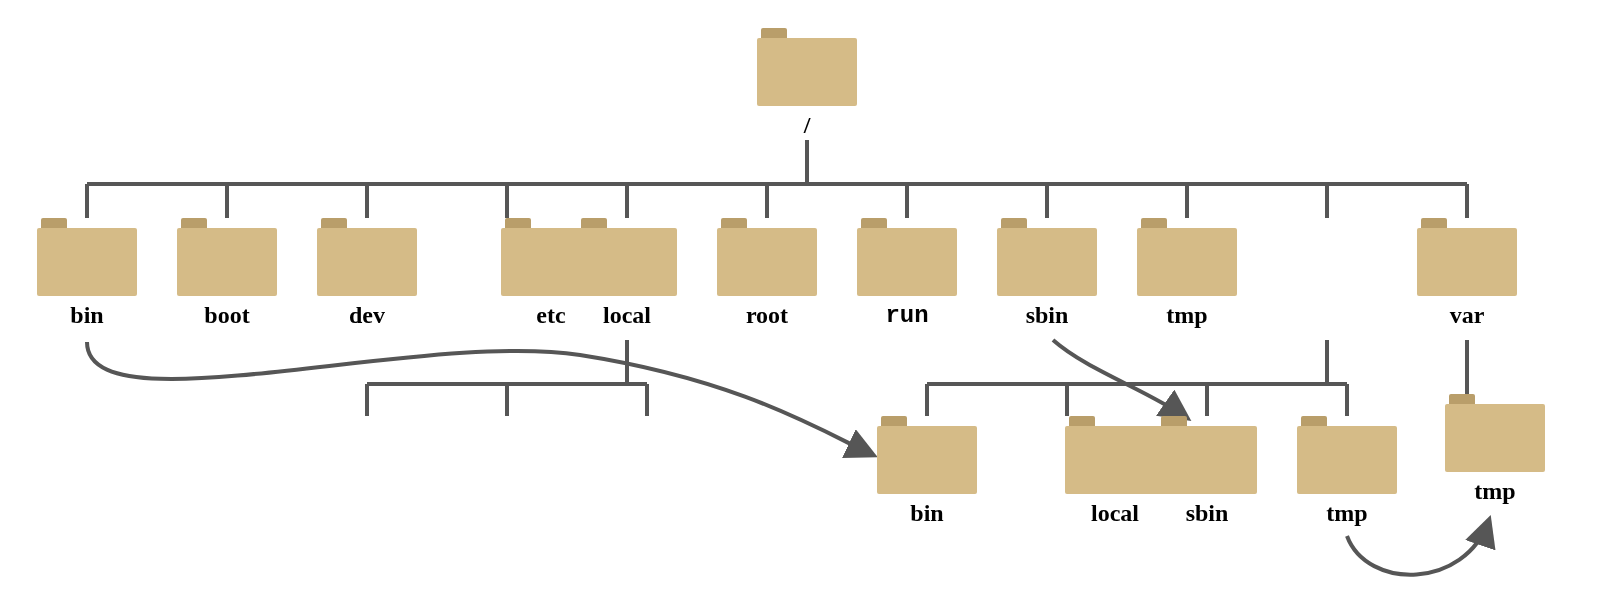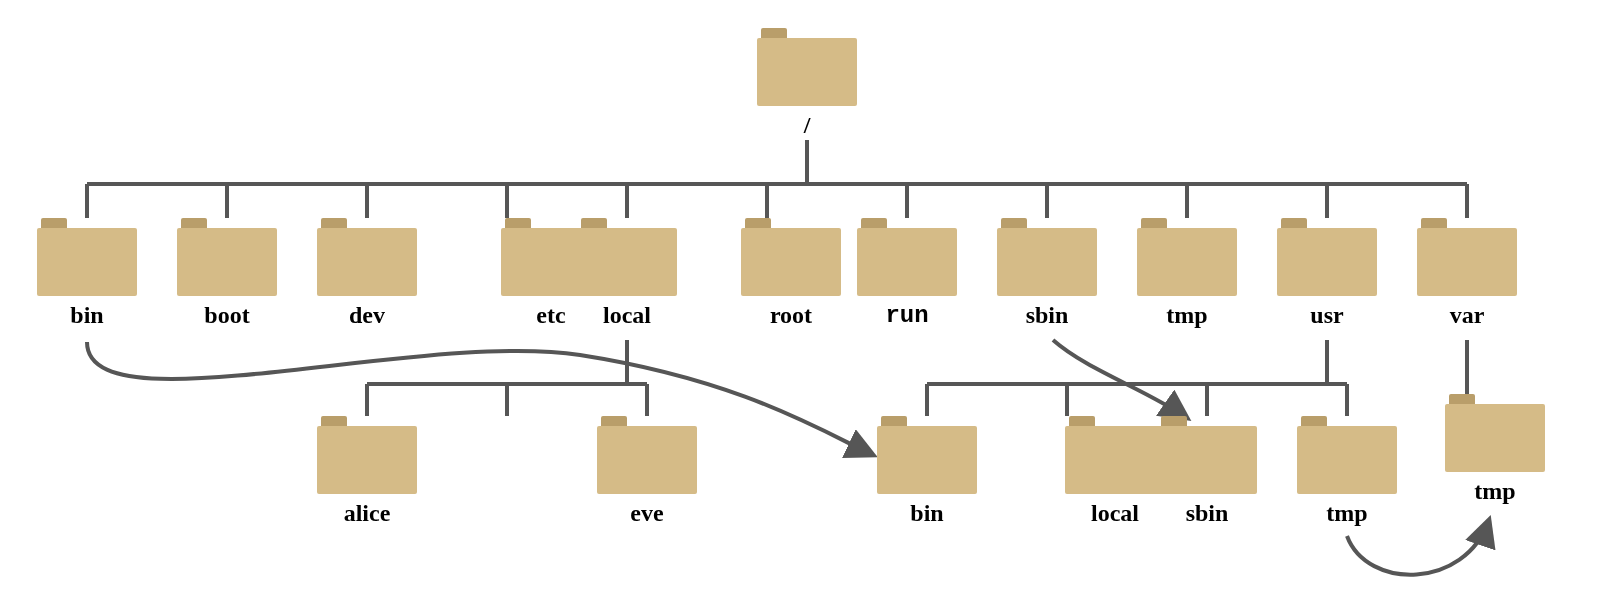--- a/index.html
+++ b/index.html
@@ -130,21 +130,21 @@
       </div>
       <div class="label">etc</div>
     </div>
     <div class="node" style="left: 577px; top: 218px;">
       <div class="folder">
         <div class="tab"></div>
         <div class="body"></div>
       </div>
       <div class="label">local</div>
     </div>
-    <div class="node" style="left: 717px; top: 218px; margin-left: 24px;">
+    <div class="node" style="left: 717px; top: 218px;">
       <div class="folder">
         <div class="tab"></div>
         <div class="body"></div>
       </div>
       <div class="label">root</div>
     </div>
     <div class="node" style="left: 857px; top: 218px; font-family: Liberation Mono, monospace;">
       <div class="folder">
         <div class="tab"></div>
         <div class="body"></div>
@@ -158,47 +158,26 @@
       </div>
       <div class="label">sbin</div>
     </div>
     <div class="node" style="left: 1137px; top: 218px;">
       <div class="folder">
         <div class="tab"></div>
         <div class="body"></div>
       </div>
       <div class="label">tmp</div>
     </div>
-    <div class="node" style="left: 1277px; top: 218px;">
-      <div class="folder">
-        <div class="tab"></div>
-        <div class="body"></div>
-      </div>
-      <div class="label">usr</div>
-    </div>
     <div class="node" style="left: 1417px; top: 218px;">
       <div class="folder">
         <div class="tab"></div>
         <div class="body"></div>
       </div>
       <div class="label">var</div>
-    </div>
-    <div class="node" style="left: 317px; top: 416px;">
-      <div class="folder">
-        <div class="tab"></div>
-        <div class="body"></div>
-      </div>
-      <div class="label">alice</div>
-    </div>
-    <div class="node" style="left: 597px; top: 416px;">
-      <div class="folder">
-        <div class="tab"></div>
-        <div class="body"></div>
-      </div>
-      <div class="label">eve</div>
     </div>
     <div class="node" style="left: 877px; top: 416px;">
       <div class="folder">
         <div class="tab"></div>
         <div class="body"></div>
       </div>
       <div class="label">bin</div>
     </div>
     <div class="node" style="left: 1017px; top: 416px; margin-left: 48px;">
       <div class="folder">

